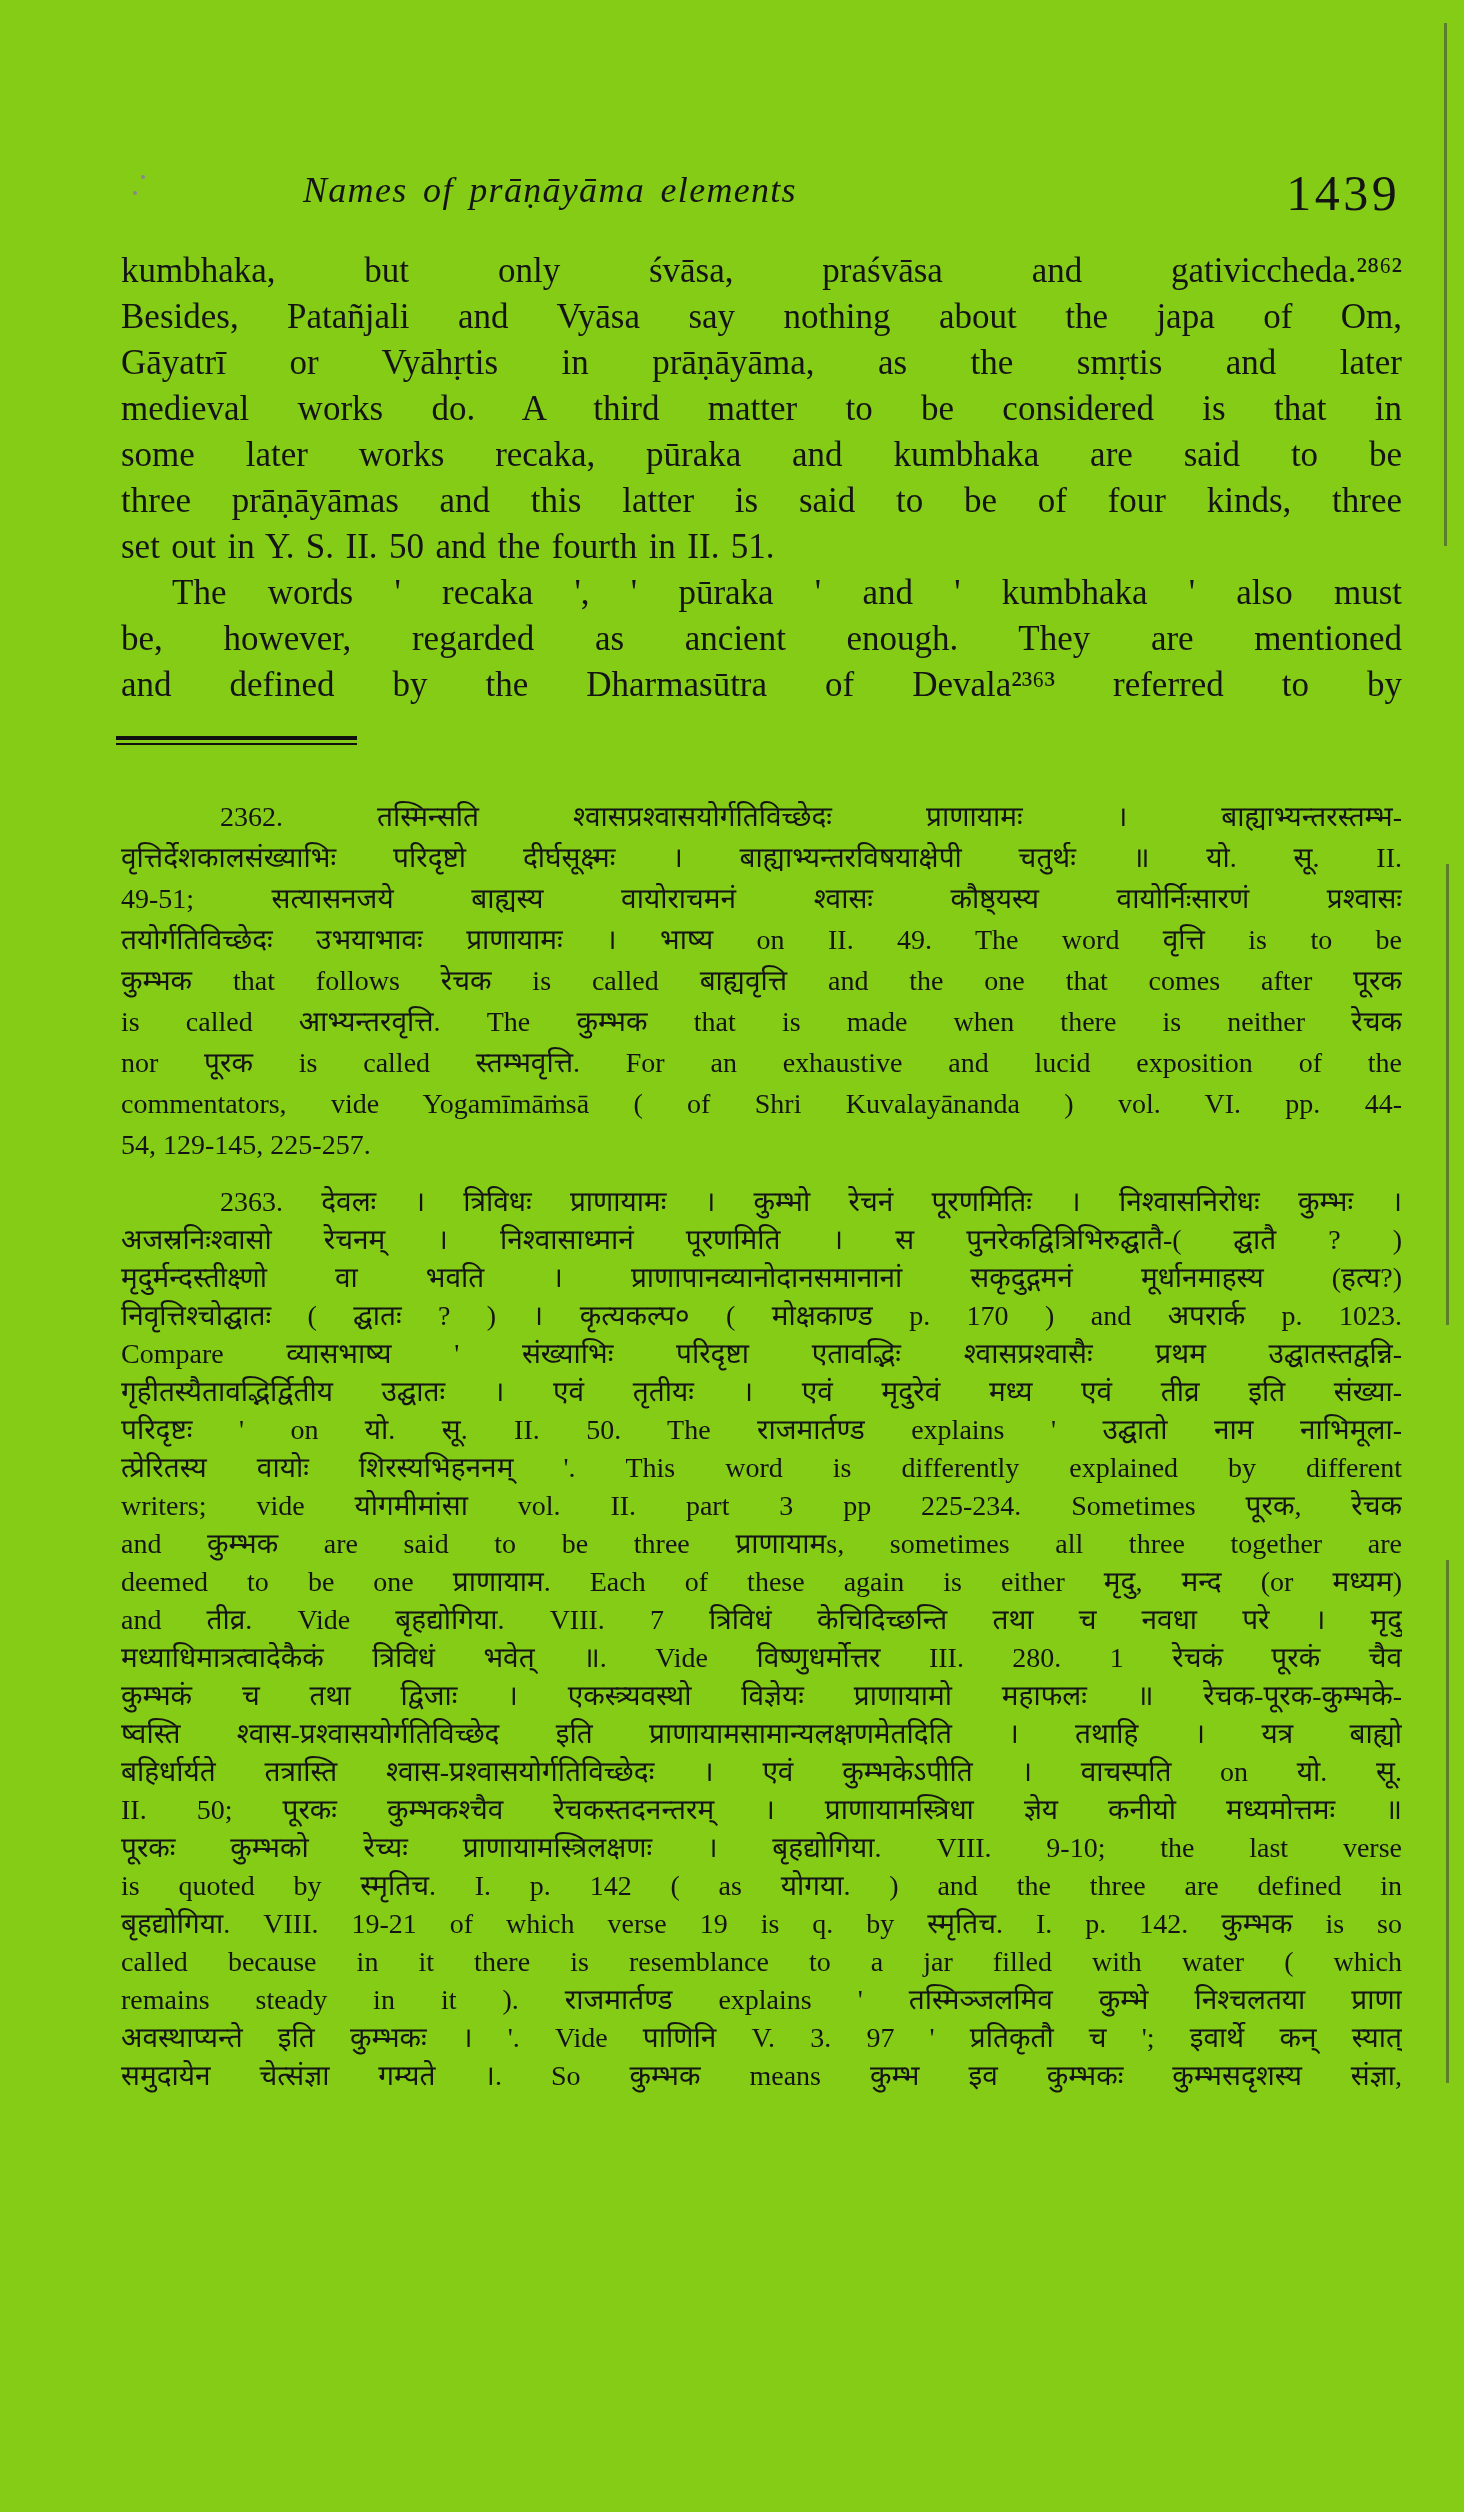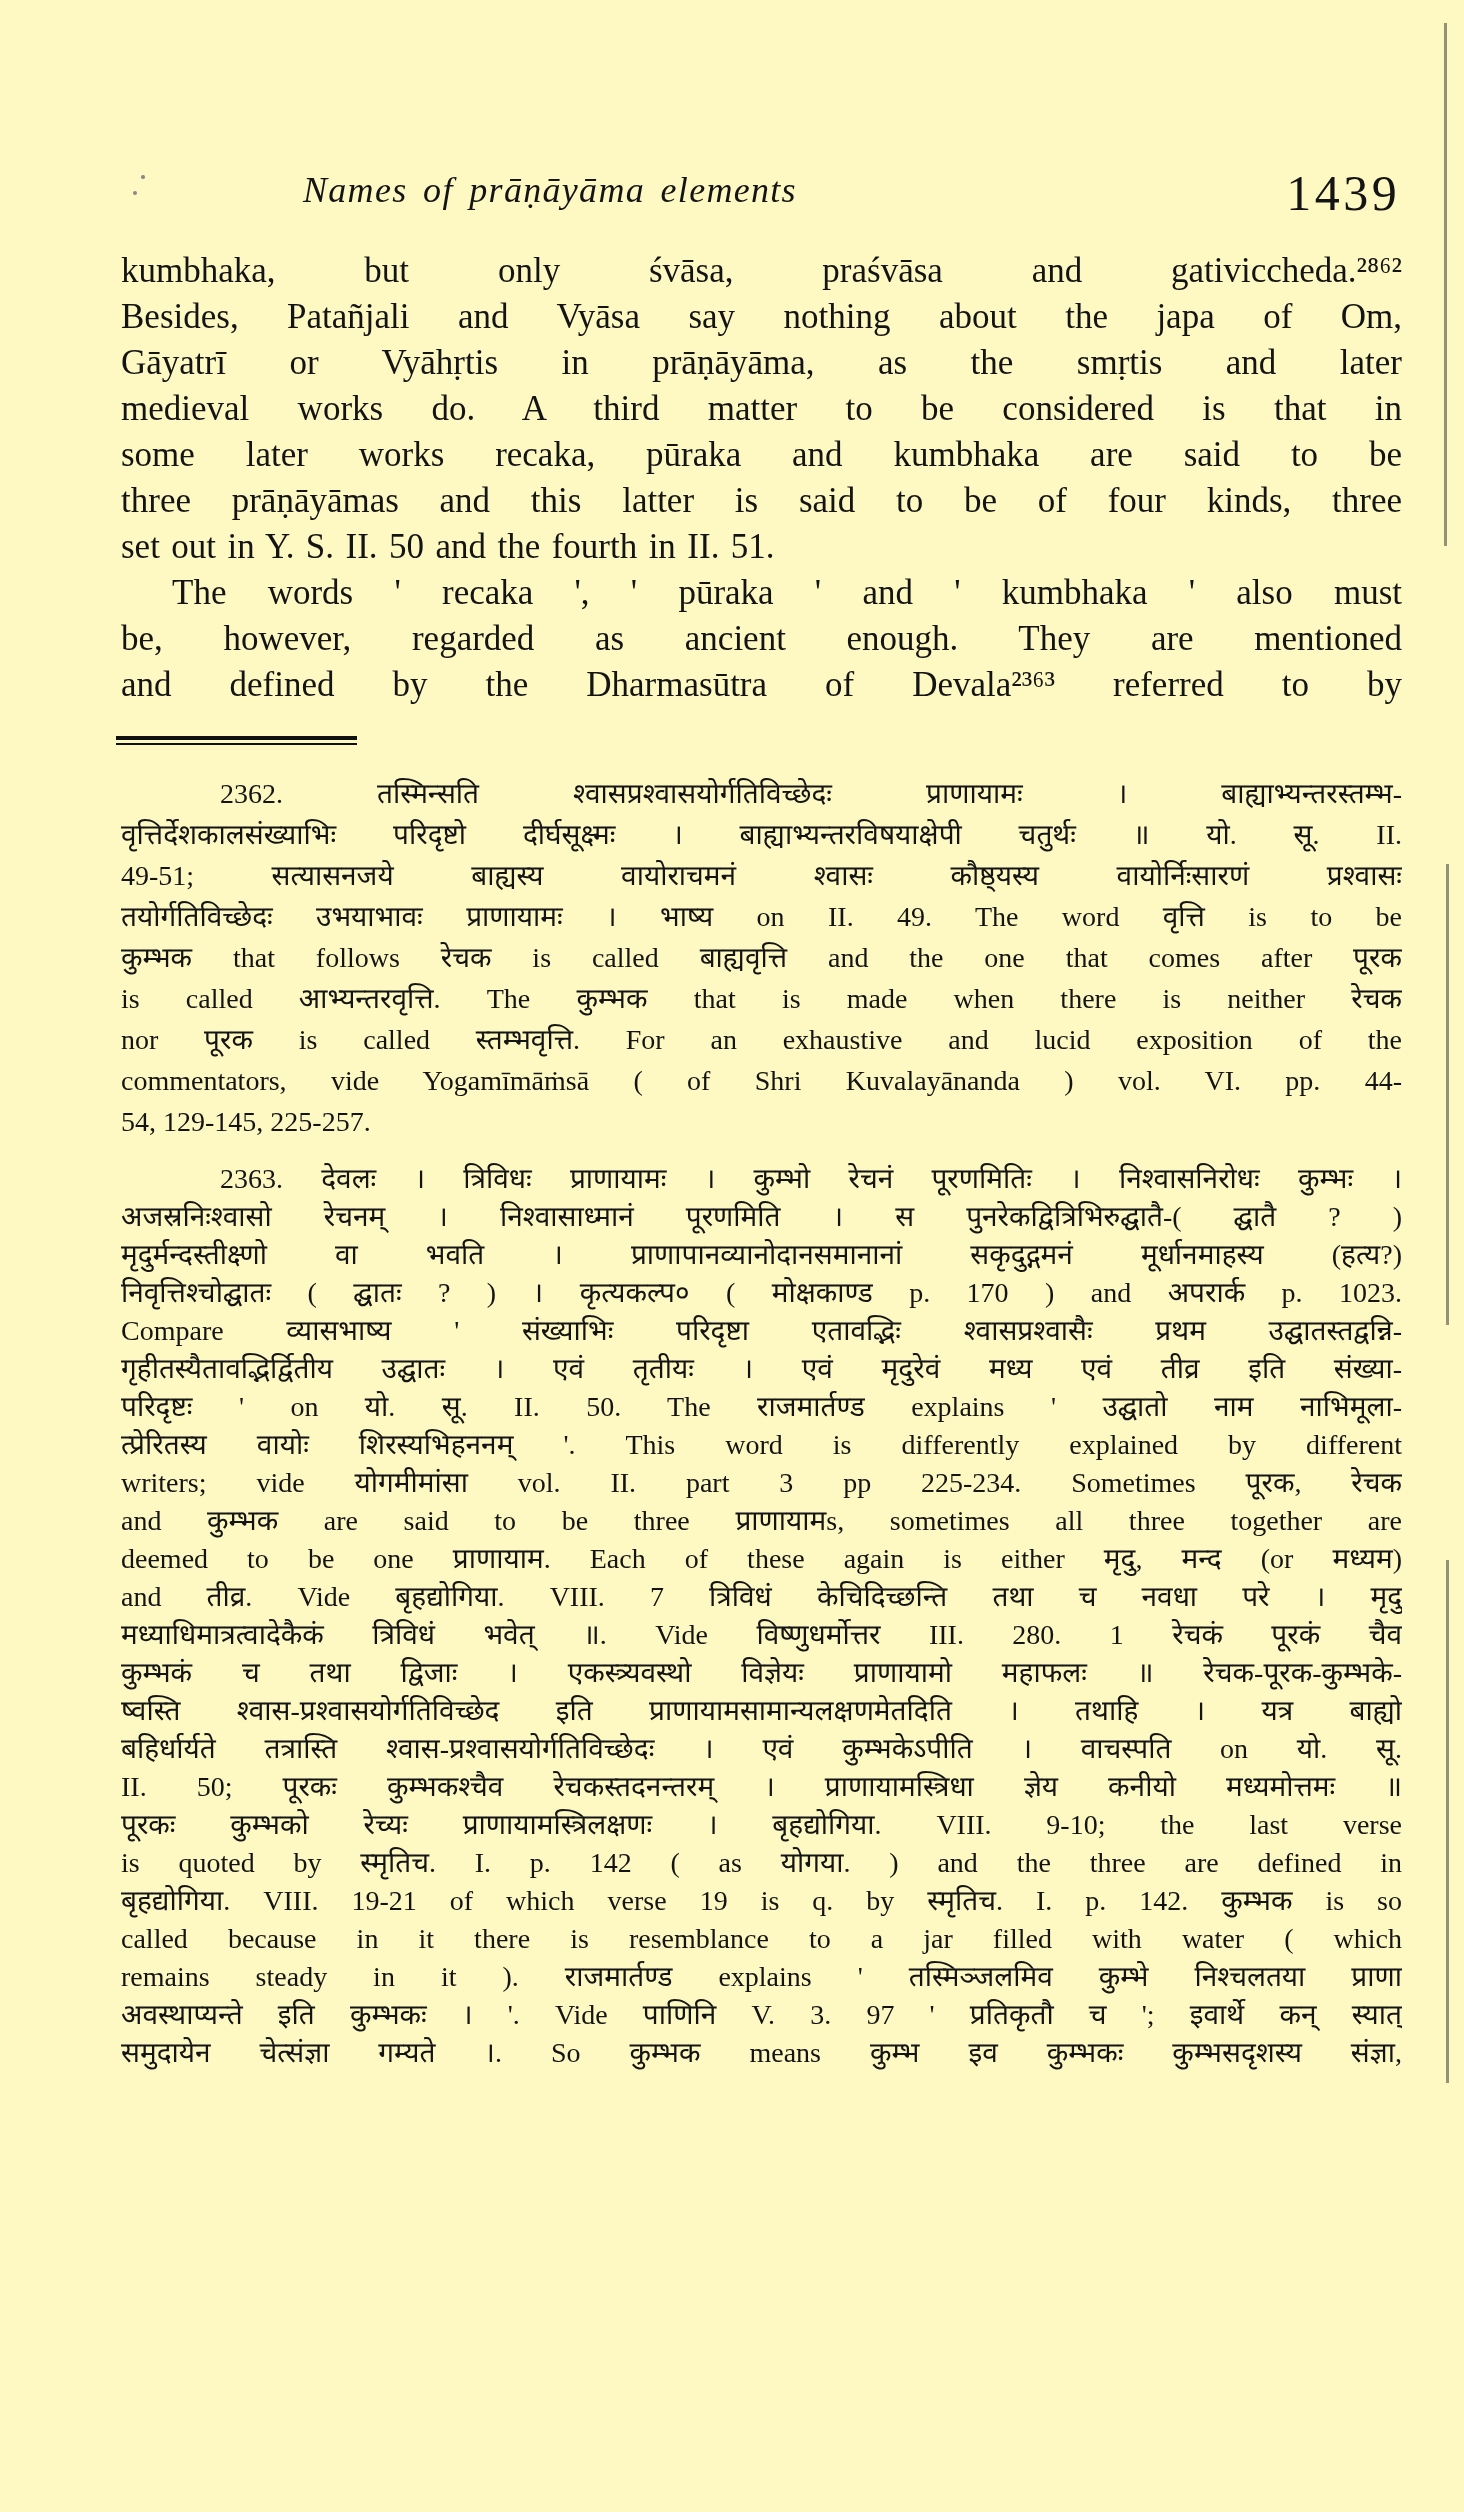--- a/index.html
+++ b/index.html
@@ -1,19 +1,19 @@
 <!DOCTYPE html>
 <html style="font-size:14px"><head>
 <meta charset="utf-8">
 <style>
   html,body{margin:0;padding:0;background:#e8e8e4;}
   .page{
     position:relative;
     width:1465px;height:2512px;
-    background:#fef9c3;
+    background:#84cc16;
     font-family:"Liberation Serif","DejaVu Serif",serif;
     color:#141414;
     overflow:hidden;
   }
   .content{position:absolute;left:121px;top:0;width:1281px;}
 
   
   .running-header{position:absolute;top:167px;left:0;width:100%;height:50px;}
   .header-title{
     position:absolute;left:182px;top:1.8px;
@@ -31,21 +31,21 @@
   .para .tline{line-height:46px;height:46px;word-spacing:2.7px;}
   .tline.flush-left{text-align-last:left;}
   .indent-body .tline:first-child{text-indent:51px;}
 
   
   .fn-rule{position:absolute;top:736px;left:-5.3px;width:241px;}
   .rule-top{height:3.5px;background:#101010;margin-bottom:3.5px;}
   .rule-bottom{height:1.8px;background:#101010;}
 
   
-  .footnotes{position:absolute;left:0;top:773px;width:100%;font-size:28px;}
+  .footnotes{position:absolute;left:0;top:796px;width:100%;font-size:28px;}
   .fn1 .tline{line-height:41px;height:41px;}
   .fn2 .tline{line-height:38px;height:38px;}
   .fn2{margin-top:17.7px;}
   .indent-fn .tline:first-child{text-indent:99px;}
 
   
   .artifact{position:absolute;width:2.7px;background:#3c3c3c;opacity:.55;}
   .a1{left:1444px;top:23px;height:523px;}
   .a2{left:1446px;top:864px;height:461px;}
   .a3{left:1446px;top:1560px;height:523px;}

